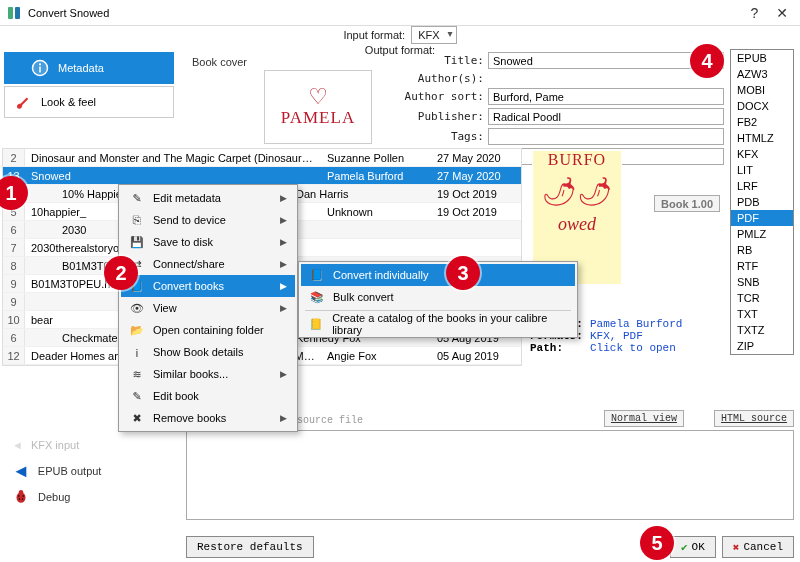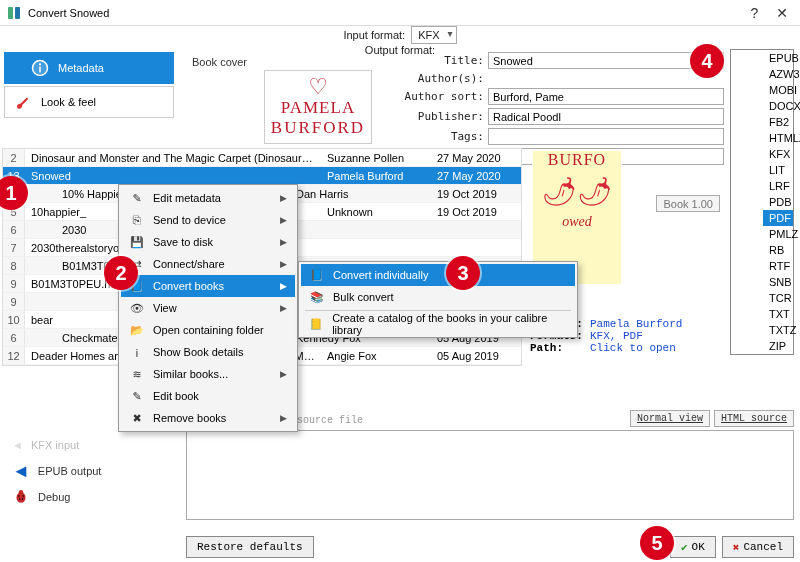--- a/index.html
+++ b/index.html
@@ -126,31 +126,30 @@
     font-size:11px;
   }
   .seriesnum {
     position:absolute;
     right:80px; top:195px;
     border:1px solid #aaa;
     background:#f4f4f4;
     height:17px;
     padding:0 6px;
     font-size:11px; color:#777;
-    display:flex;align-items:center;
+    display:flex;align-items:center;font-weight:bold;
   }
   
   .outfmt {
     position:absolute;
     right:6px; top:49px;
     width:64px;
     border:1px solid #888;
     background:#fff;
     z-index:50;
-    padding-left:32px;
   }
   .outfmt .fi {
     height:16px;
     padding:0 6px;
     display:flex;align-items:center;
     font-size:11px;
     cursor:default;
   }
   .outfmt .fi.sel { background:#1a86d8; color:#fff;}
   
@@ -231,21 +230,21 @@
     width:90px; height:135px;
     background:#fef9c3;
     border:1px solid #fff;
     overflow:hidden;
     font-family:Georgia, serif;
     color:#bb1a2a;
     text-align:center;
   }
   .rpreview .rt1 { font-size:16px; letter-spacing:1px; margin-top:0px;}
   .rpreview .bell { font-size:28px; color:#d62638; margin:6px 0;}
-  .rpreview .rt2 { font-size:14px; font-style:italic; font-family:"Brush Script MT",cursive; color:#bb1a2a;}
+  .rpreview .rt2 { font-size:18px; font-style:italic; font-family:"Brush Script MT",cursive; color:#bb1a2a;}
   
   .rinfo {
     position:absolute;
     left:530px; top:318px;
     width:200px;
     font-family: "Courier New", monospace;
     font-size:11px;
   }
   .rinfo .ir { display:flex;}
   .rinfo .ir .il { width:60px; font-weight:bold; color:#000;}
@@ -267,20 +266,21 @@
     display:flex; gap:4px;
     font-family:"Courier New", monospace;
     font-size:10px;
   }
   .rtabs .rtab {
     border:1px solid #aaa;
     background:#f4f4f4;
     padding:2px 6px;
     text-decoration:underline;
     color:#333;
+    margin-left:26px;
   }
   
   .bigwhite {
     position:absolute;
     left:186px; top:430px;
     right:6px; height:90px;
     border:1px solid #aaa;
     background:#fff;
   }
   
@@ -389,21 +389,20 @@
         </svg>
     </span>
     <span>Debug</span>
   </div>
 </div>
 
 <div class="bookcover-label">Book cover</div>
 <div class="bookcover">
   <div class="heart">♡</div>
   <div class="t1">PAMELA</div>
-  <div class="t2">BURFORD</div>
 </div>
 
 <div class="metafields">
   <div class="mfrow">
       <span class="lbl">Title:</span>
       <input value="Snowed" style="">
     </div>
   <div class="mfrow">
       <span class="lbl">Author(s):</span>
     </div>

